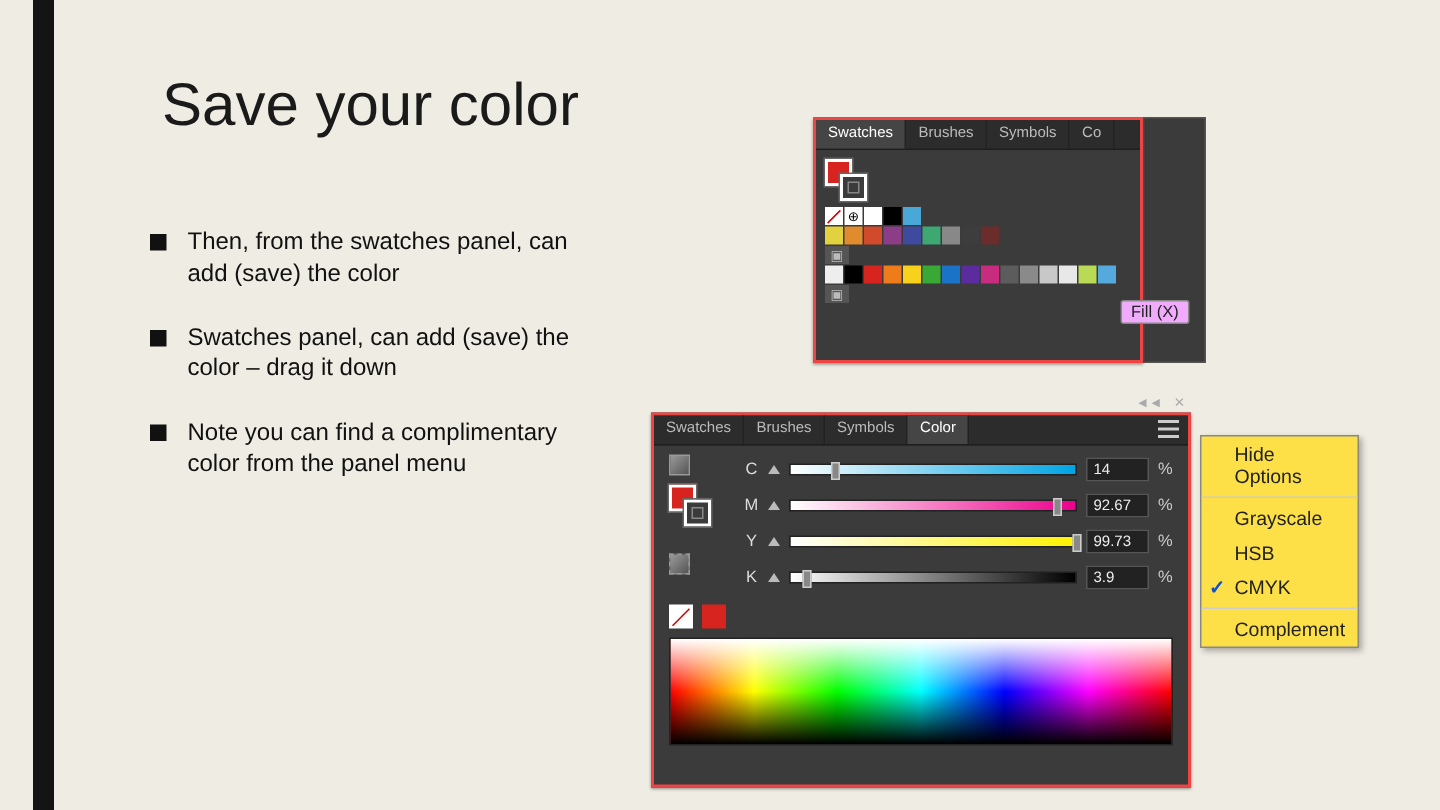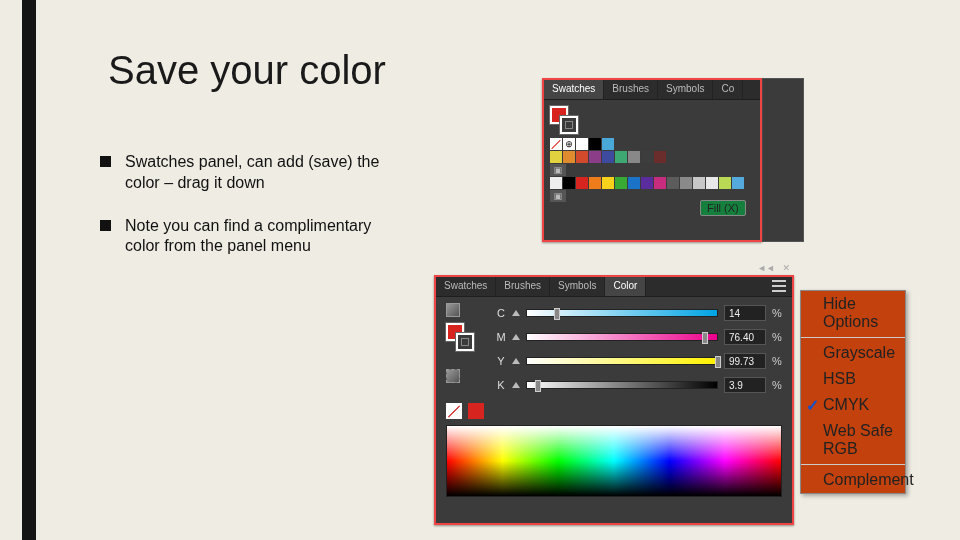--- a/index.html
+++ b/index.html
@@ -68,23 +68,24 @@
     content:''; position:absolute; top:3px; left:3px; right:3px; bottom:3px;
     background:#3b3b3b; border:1px solid #888;
   }
   .sw-row { display:flex; gap:1px; margin-bottom:1px; }
   .sw { width:12px; height:12px; }
   .none { position: relative; }
   .none::after { content:''; position:absolute; left:0; right:0; top:50%; border-top:1px solid #c00; transform: rotate(-45deg); }
   .reg { background:#fff; display:flex; align-items:center; justify-content:center; font-size:9px; color:#000; }
   .group { background:#555; display:flex; align-items:center; justify-content:center; }
   .tooltip {
-    position:absolute; background:#15803d; color:#222; font-size:11px;
+    position:absolute; background:#f0abfc; color:#222; font-size:11px;
     padding:1px 6px; border:1px solid #888; border-radius:2px;
     white-space:nowrap;
+    margin-left:47px;
   }
   .tooltip.swtip { top: 200px; left: 700px; }
 
   
   .bg-strip {
     position:absolute; top:78px; left:762px; width:42px; height:164px;
     background:#3b3b3b; border:1px solid #555;
   }
 
   
@@ -134,37 +135,41 @@
     margin:4px 10px 10px 10px;
     height:72px;
     background: linear-gradient(to bottom, #fff 0%, transparent 50%, #000 100%),
                 linear-gradient(to right, #ff0000,#ffff00,#00ff00,#00ffff,#0000ff,#ff00ff,#ff0000);
     border:1px solid #222;
   }
 
   
   .flyout {
     position:absolute; top:290px; left:800px; width:106px;
-    background:#c2410c; border:1px solid #888; font-size:16px; color:#222;
+    background:#fde047; border:1px solid #888; font-size:13px; color:#222;
     box-shadow:2px 2px 4px rgba(0,0,0,0.3);
   }
   .flyout .item { padding:4px 8px 4px 22px; position:relative; }
   .flyout .chk::before {
     content:'✓'; position:absolute; left:5px; color:#1050d0; font-weight:bold;
   }
   .flyout .sep { height:0; border-top:1px solid #ccc; margin:2px 0; }
 </style>
 </head>
 <body>
 
 <div class="accent-bar"></div>
 
 <h1 class="title">Save your color</h1>
 
 <div class="bullets" id="bullets">
+    <div class="bullet-row">
+      <div class="bullet-mark"></div>
+      <div class="bullet-text">Then, from the swatches panel, can add (save) the color</div>
+    </div>
     <div class="bullet-row">
       <div class="bullet-mark"></div>
       <div class="bullet-text">Swatches panel, can add (save) the color – drag it down</div>
     </div>
     <div class="bullet-row">
       <div class="bullet-mark"></div>
       <div class="bullet-text">Note you can find a complimentary color from the panel menu</div>
     </div>
   </div>
 
@@ -260,21 +265,21 @@
           </div>
           <div class="sval">14</div>
           <span class="spct">%</span>
         </div>
         <div class="slider-row">
           <span class="slabel">M</span>
           <span class="striangle"></span>
           <div class="sbar m">
             <div class="knob" style="left:92%"></div>
           </div>
-          <div class="sval">76.40</div>
+          <div class="sval">92.67</div>
           <span class="spct">%</span>
         </div>
         <div class="slider-row">
           <span class="slabel">Y</span>
           <span class="striangle"></span>
           <div class="sbar y">
             <div class="knob" style="left:99%"></div>
           </div>
           <div class="sval">99.73</div>
           <span class="spct">%</span>
@@ -296,16 +301,15 @@
   </div>
   <div class="spectrum"></div>
 </div>
 
 <div class="flyout" id="flyout">
     <div class="item">Hide Options</div>
     <div class="sep"></div>
     <div class="item">Grayscale</div>
     <div class="item">HSB</div>
     <div class="item chk">CMYK</div>
-    <div class="item">Web Safe RGB</div>
     <div class="sep"></div>
     <div class="item">Complement</div>
   </div>
 
 </body></html>

